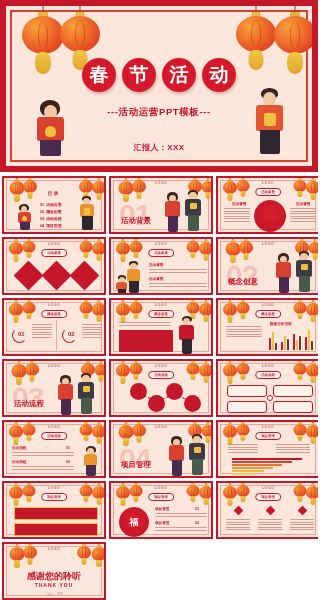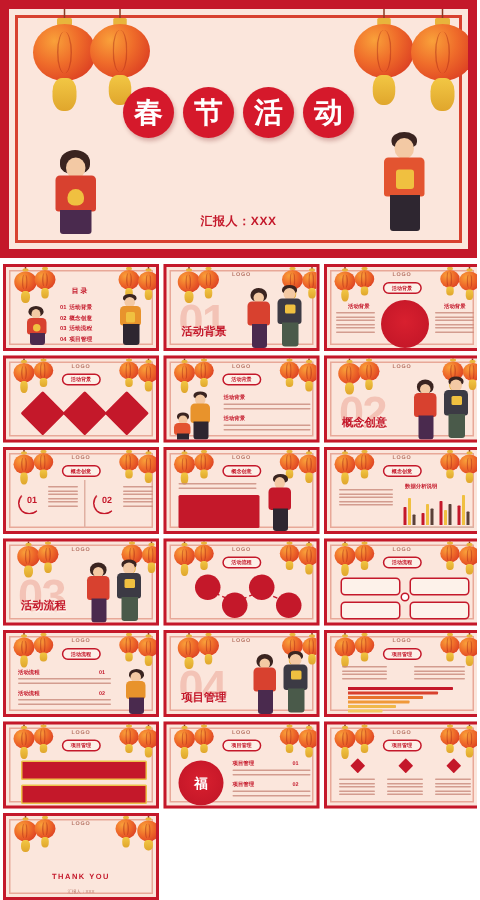--- a/index.html
+++ b/index.html
@@ -270,20 +270,21 @@
       <div class="gift" style="left:12px; top:25px; width:12px; height:13px; border-radius:2px;"></div>
       <div class="legs" style="left:8px; top:42px; width:20px; height:24px; background:#2e2630;"></div>
     </div>
 
     <div class="hero-title">
       <span>春</span>
       <span>节</span>
       <span>活</span>
       <span>动</span>
     </div>
+    <div class="hero-sub">---活动运营PPT模板---</div>
     <div class="hero-presenter">汇报人：XXX</div>
   </div>
 
   <div class="grid">
 
     <div class="slide thumb">
       <div class="inner-frame"></div>
       <div class="lantern" style="left:4px; top:-2px; width:17px; height:26px;">
         <div class="cord" style="height:4px;"></div>
           <div class="cap" style="top:3px;width:4px;height:2px;"></div>
@@ -1167,20 +1168,21 @@
           <div class="tassel" style="top:17px; width:5px; height:7px;"></div>
       </div>
       <div class="lantern" style="left:86px; top:-1px; width:17px; height:25px;">
         <div class="cord" style="height:3px;"></div>
           <div class="cap" style="top:2px;width:4px;height:2px;"></div>
         <div class="ball" style="top:4px; width:15px; height:14px;"></div>
           <div class="tassel" style="top:17px; width:6px; height:7px;"></div>
       </div>
 
       <div class="t-logo">LOGO</div>
+      <div class="thank-cn" style="top:26px;">感谢您的聆听</div>
       <div class="thank-en" style="top:38px;">THANK YOU</div>
       <div class="thank-by" style="top:48px;">汇报人：XXX</div>
     </div>
 
     <div class="empty-cell"></div>
     <div class="empty-cell"></div>
 
   </div>
 </div>
 

